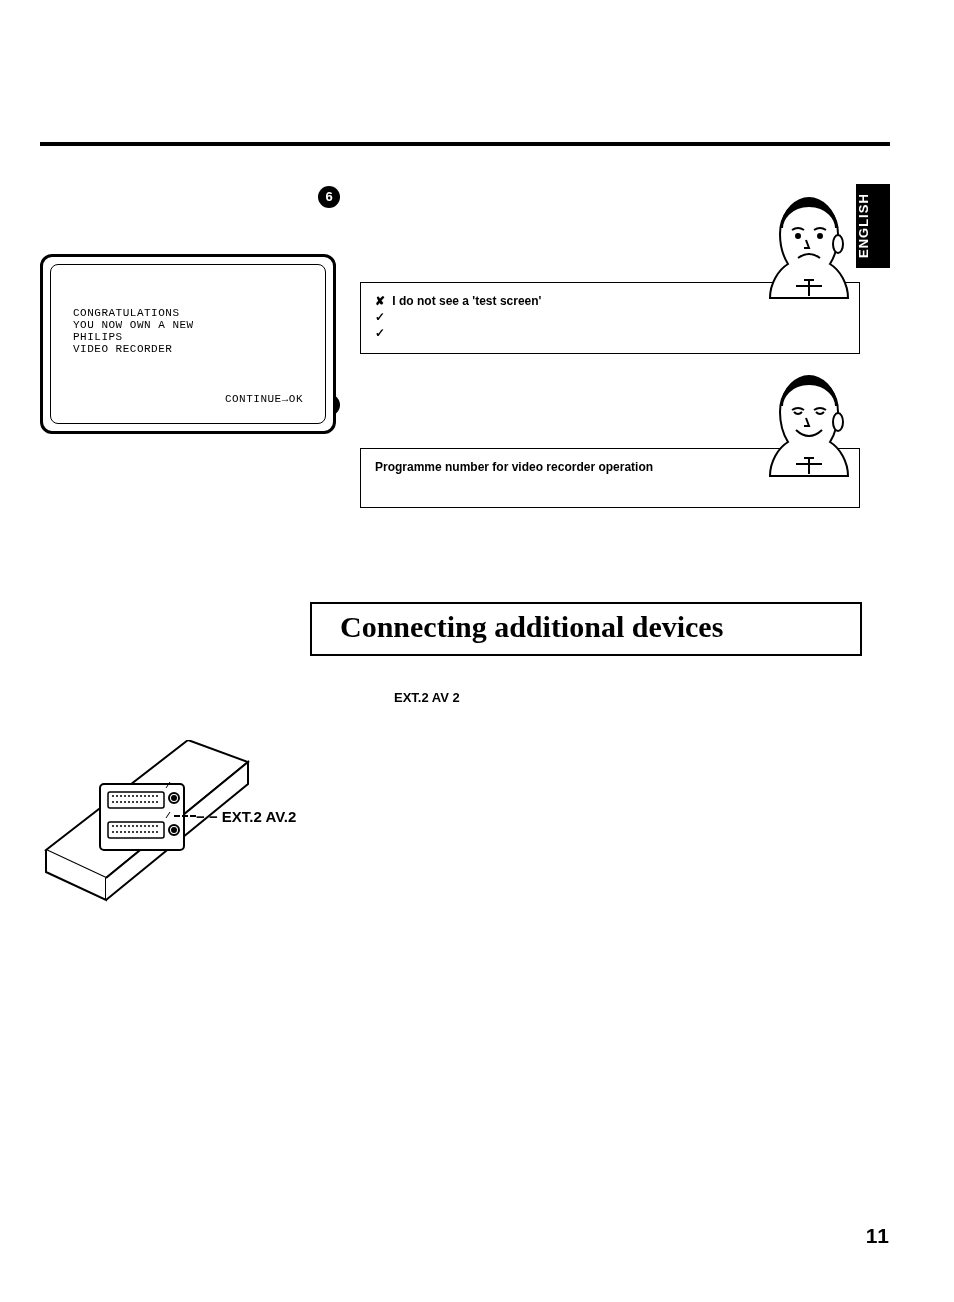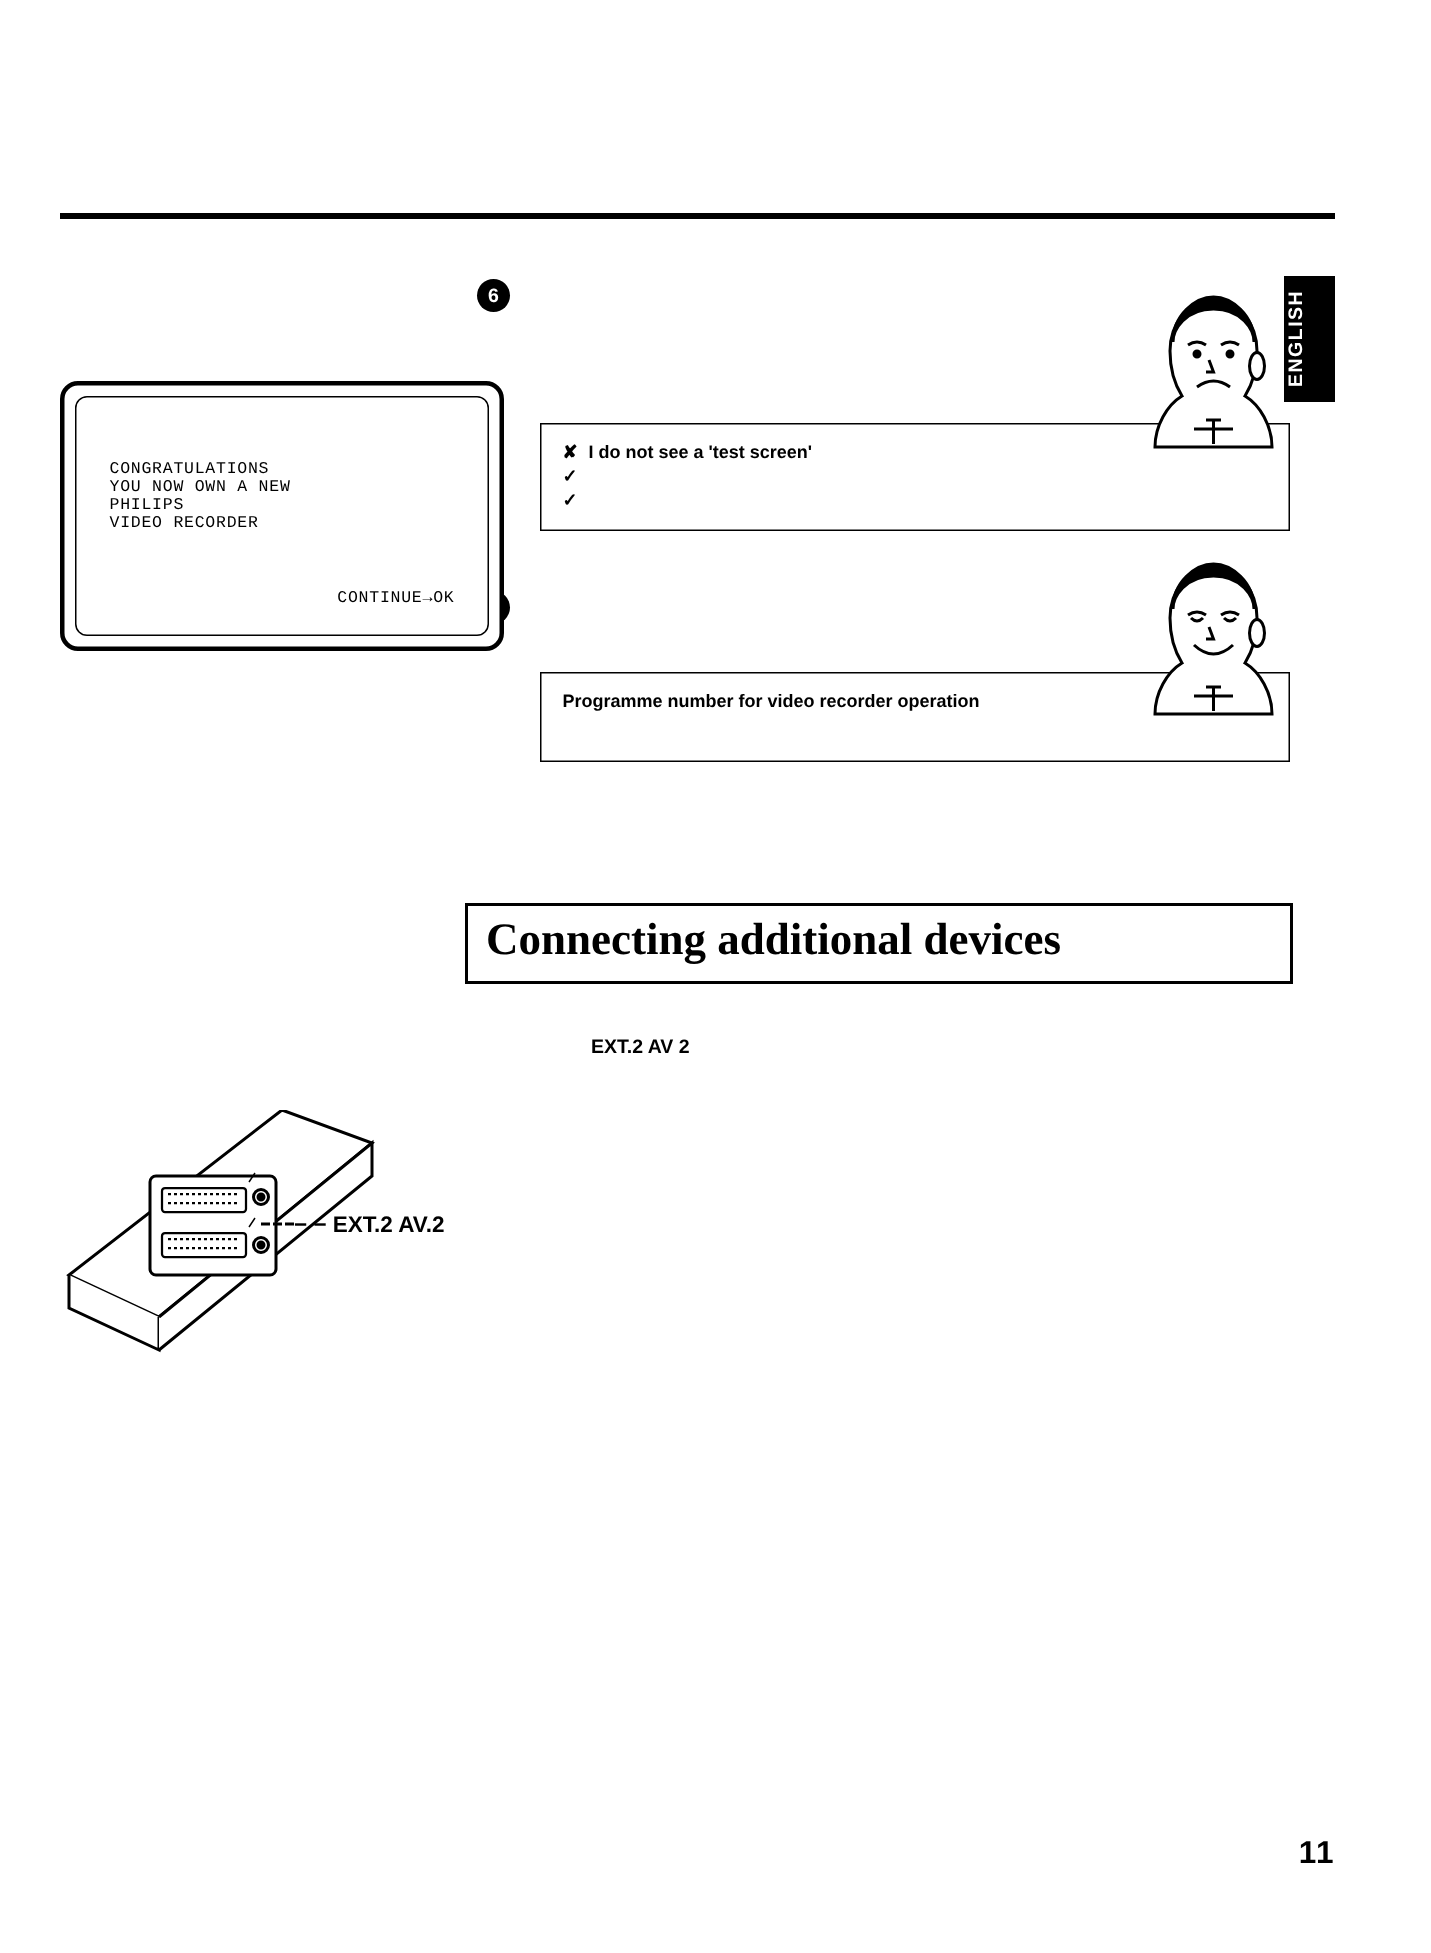--- a/index.html
+++ b/index.html
@@ -111,21 +111,21 @@
   .face-6 { left: 764px; top: 192px; }
   .face-7 { left: 764px; top: 370px; }
 
   
   .section-heading {
     position: absolute;
     left: 310px; top: 602px;
     width: 552px;
     border: 2px solid #000;
     box-sizing: border-box;
-    padding: 6px 10px 10px 12px;
+    padding: 6px 10px 10px 28px;
     font-family: "Times New Roman", Times, serif;
     font-weight: bold;
     font-size: 30px;
   }
   .ext-label {
     position: absolute;
     left: 346px; top: 690px;
     font-family: Arial, Helvetica, sans-serif;
     font-weight: bold;
     font-size: 13px;

